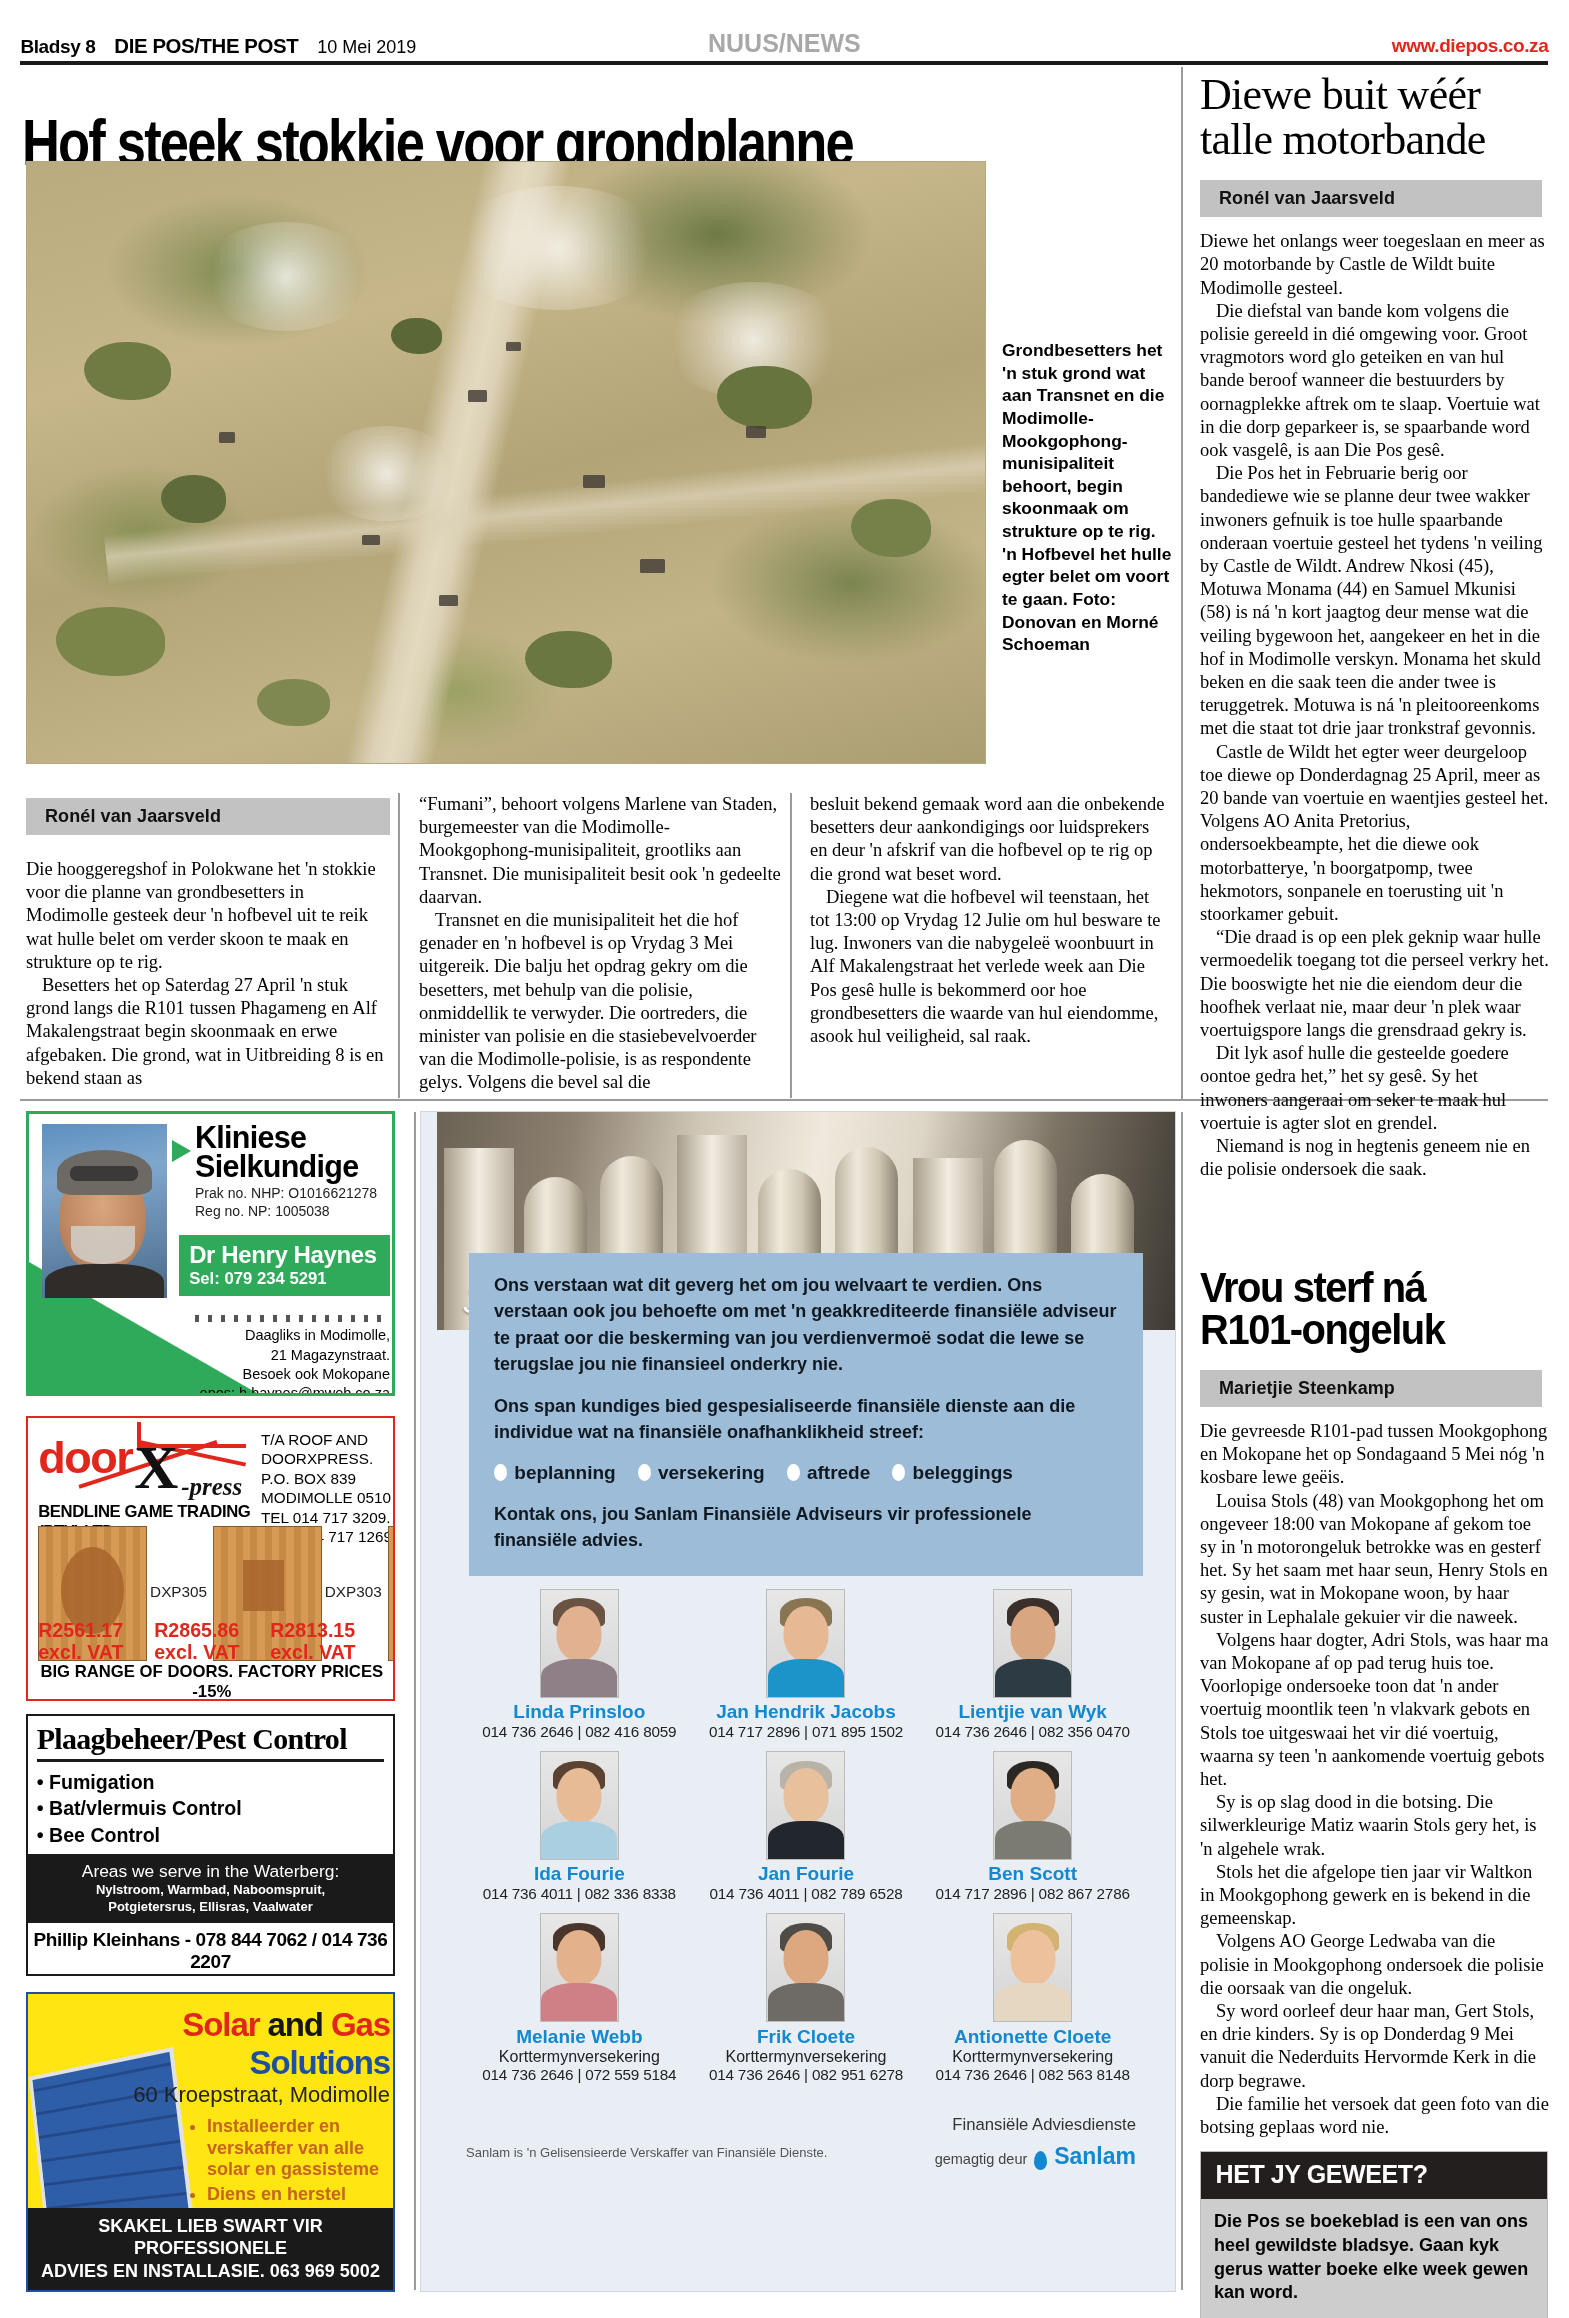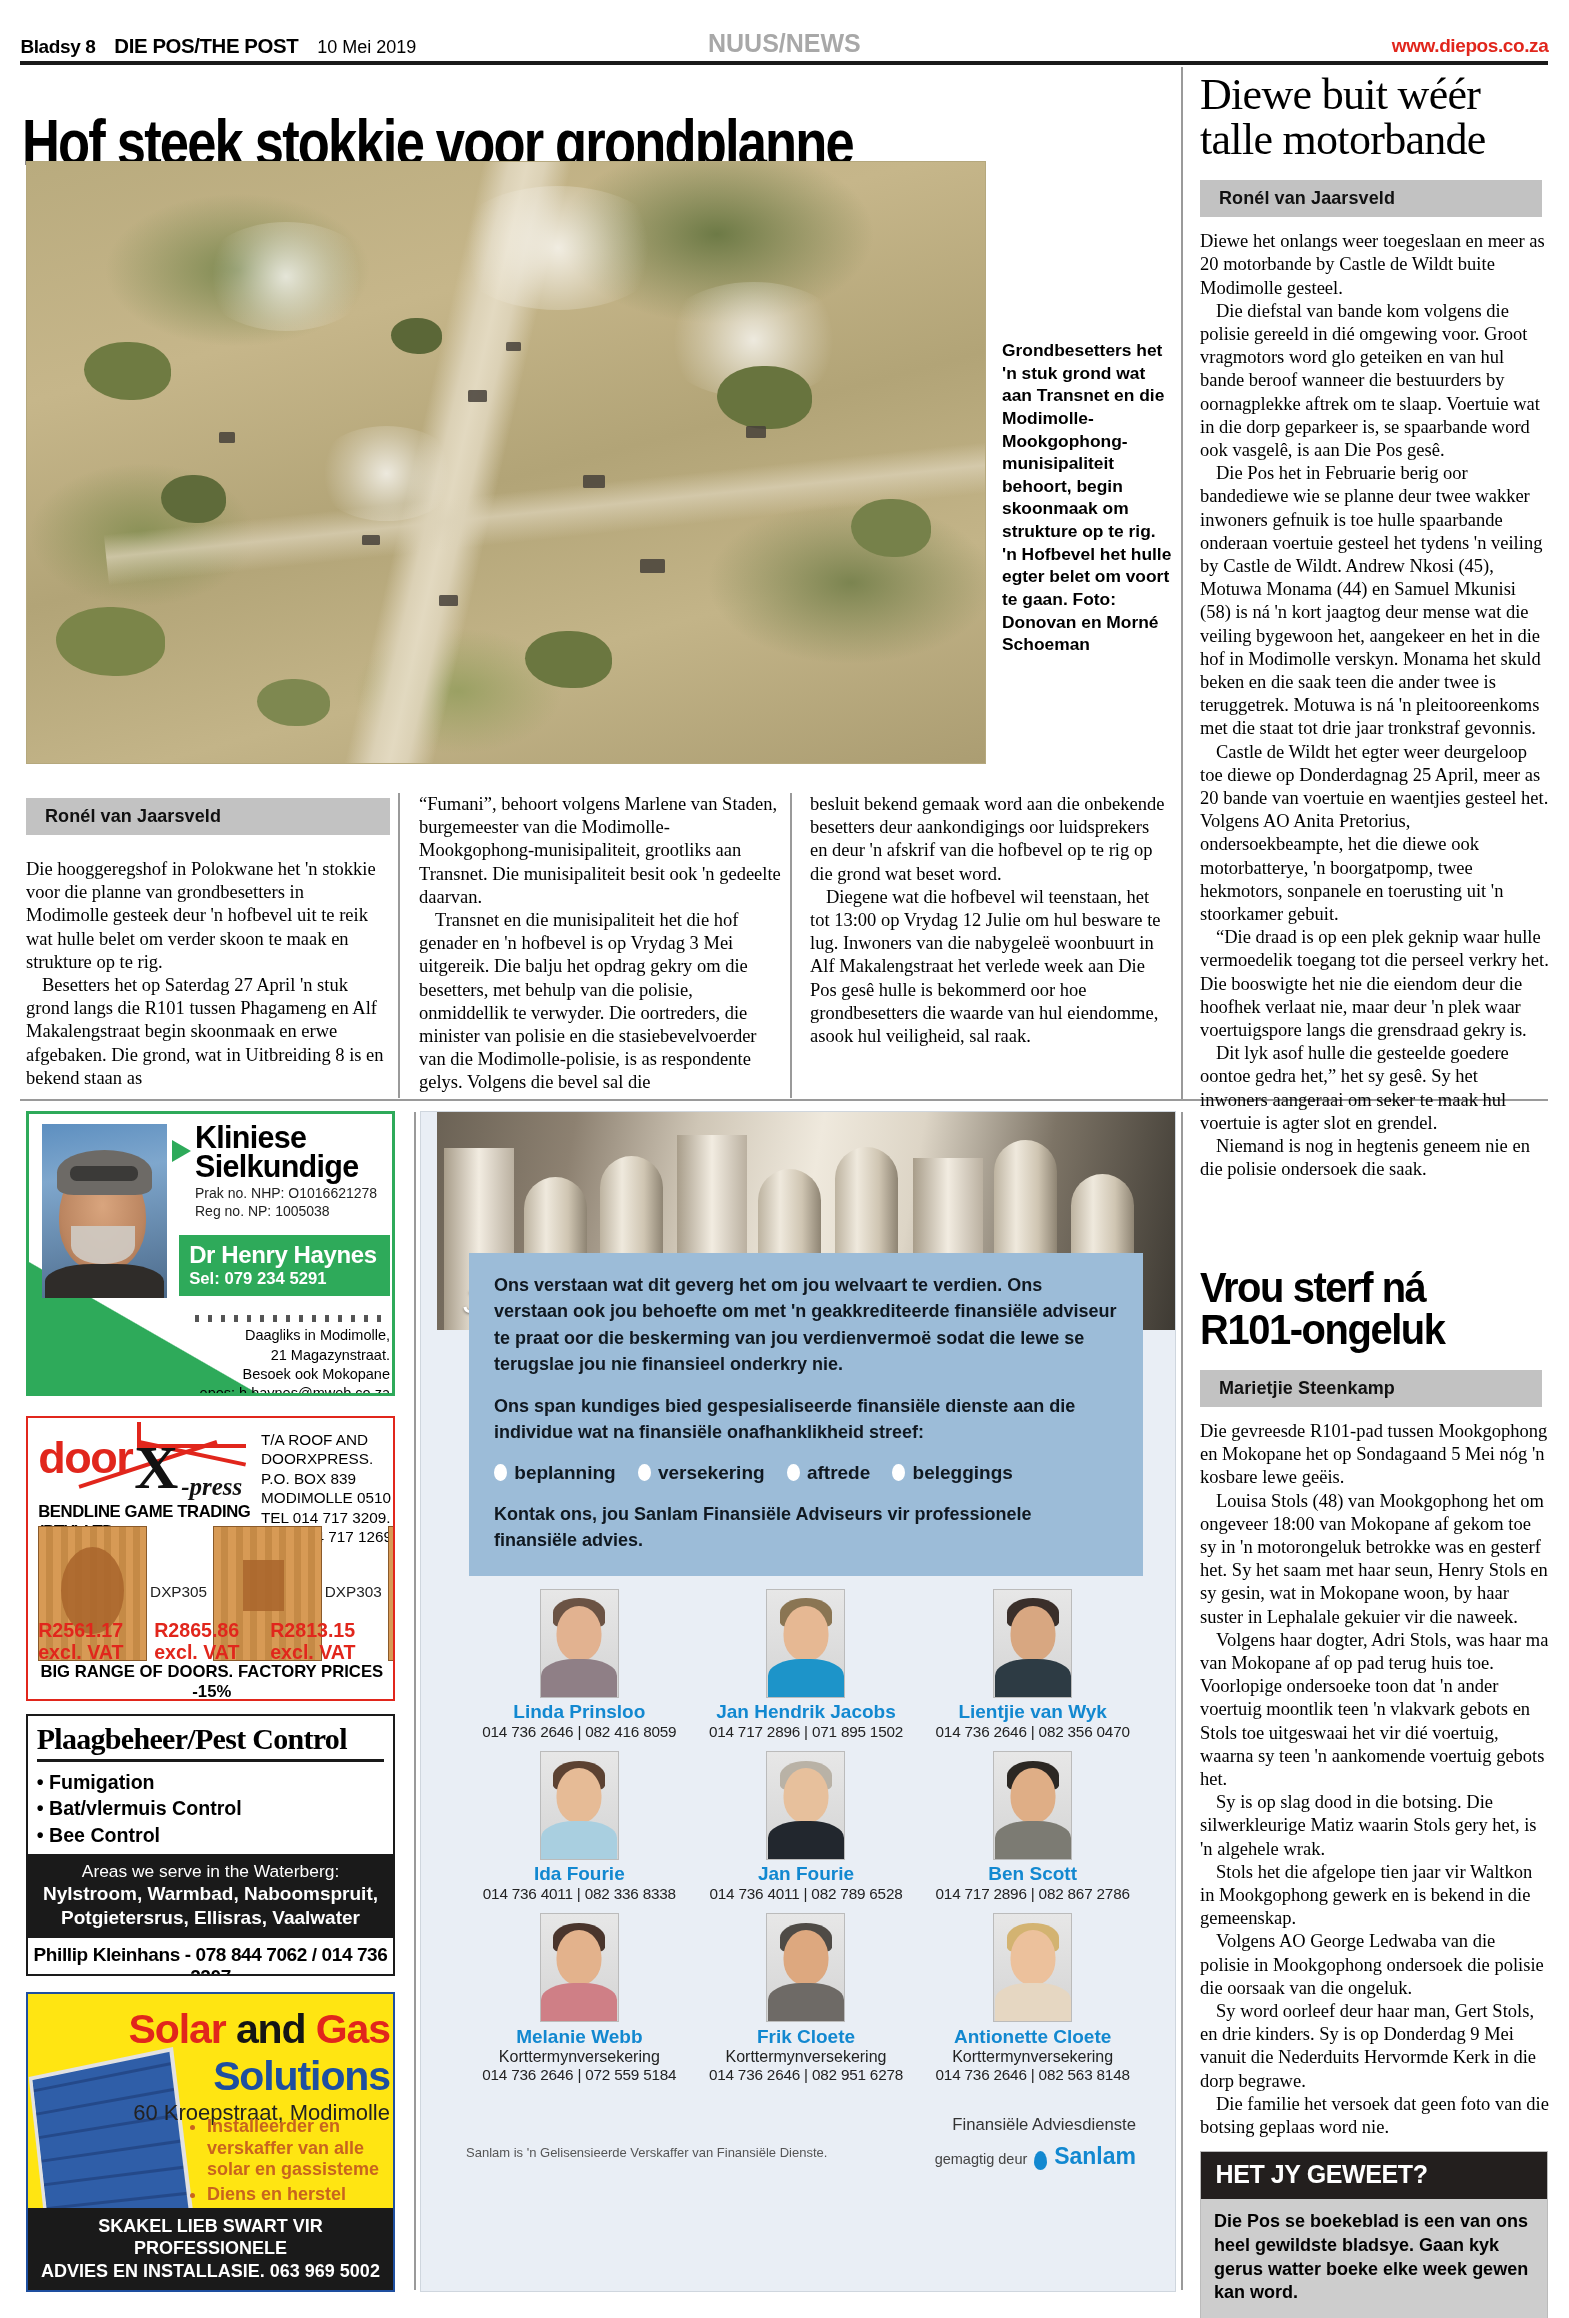--- a/index.html
+++ b/index.html
@@ -165,26 +165,26 @@
   .ad-door .footer1 { font-family:"Liberation Sans", sans-serif; font-weight:bold; font-size:16.7px; text-align:center; line-height:1.22; }
 
   
   .ad-pest { border:2.2px solid #1a1a1a; background:#fff; overflow:hidden; }
   .ad-pest h3 { margin:0; font-family:"Liberation Serif", serif; font-weight:bold; font-size:30px; letter-spacing:-0.7px; }
   .ad-pest .rule { height:2.9px; background:#1a1a1a; margin:2.9px 0 7.3px 0; }
   .ad-pest .li { font-family:"Liberation Sans", sans-serif; font-weight:bold; font-size:19.6px; line-height:1.35; }
   .ad-pest .li.big { font-size:24px; }
   .ad-pest .black { background:#1a1a1a; color:#fff; text-align:center; padding:7.3px 4.4px 8.7px 4.4px; }
   .ad-pest .black .t1 { font-family:"Liberation Sans", sans-serif; font-size:17.4px; }
-  .ad-pest .black .t2 { font-family:"Liberation Sans", sans-serif; font-weight:bold; font-size:19px; line-height:1.25; }
+  .ad-pest .black .t2 { font-family:"Liberation Sans", sans-serif; font-weight:bold; font-size:13px; line-height:1.25; }
   .ad-pest .contact { font-family:"Liberation Sans", sans-serif; font-weight:bold; font-size:19px; text-align:center; letter-spacing:-0.4px; }
 
   
   .ad-solar { border:2.9px solid #1e4fa0; background:#ffe512; overflow:hidden; }
-  .ad-solar .t-solar { font-family:"Liberation Sans", sans-serif; font-weight:bold; font-size:41px; letter-spacing:-1.1px; }
+  .ad-solar .t-solar { font-family:"Liberation Sans", sans-serif; font-weight:bold; font-size:33px; letter-spacing:-1.1px; }
   .ad-solar .red { color:#e1261c; }
   .ad-solar .blk { color:#151515; }
   .ad-solar .blu { color:#1e4fa0; }
   .ad-solar .addr { font-family:"Liberation Sans", sans-serif; font-size:22px; color:#222; }
   .ad-solar li { font-family:"Liberation Sans", sans-serif; font-weight:bold; font-size:18px; color:#c8641e; line-height:1.2; margin-bottom:2.9px; }
   .ad-solar .panel {
     position:absolute; left:7.3px; top:109px; width:196px; height:291px;
     background:repeating-linear-gradient(0deg,#2f5ea8 0 28px,#1d4versionedGradient 0),
                repeating-linear-gradient(90deg,#2f5ea8 0 32px,#24498a 32px 35px);
     border:4.4px solid #d9d9d9;

